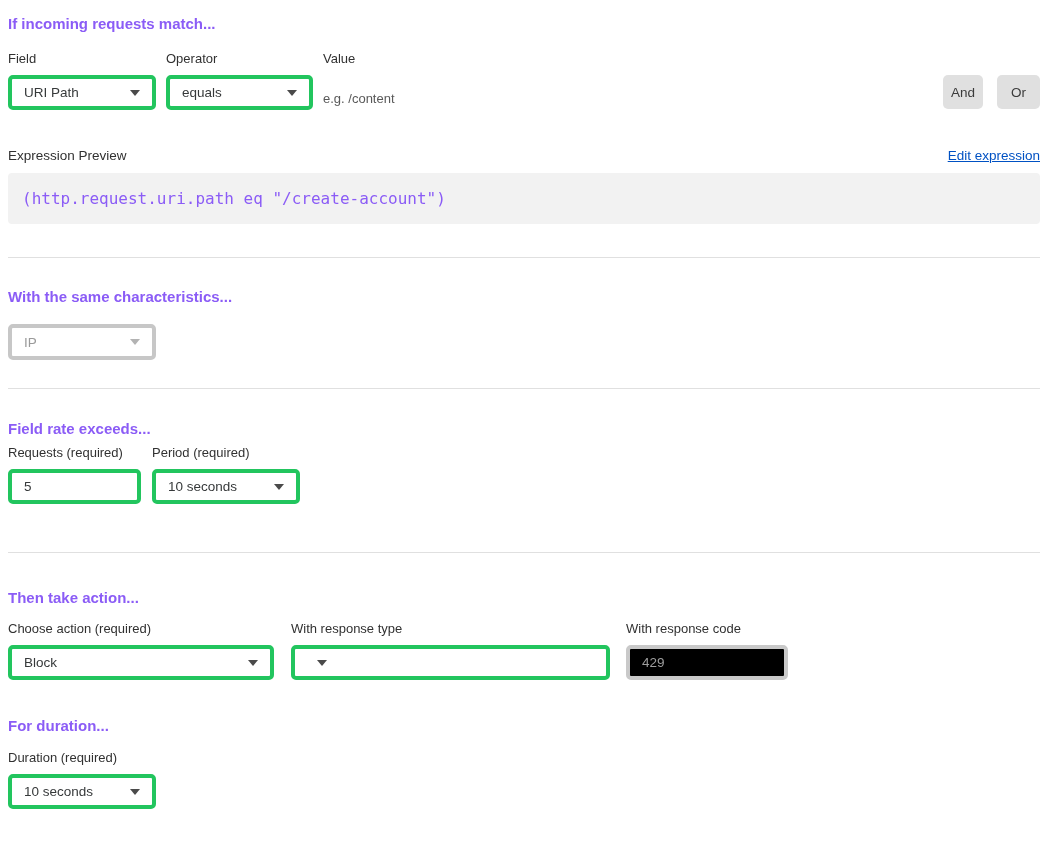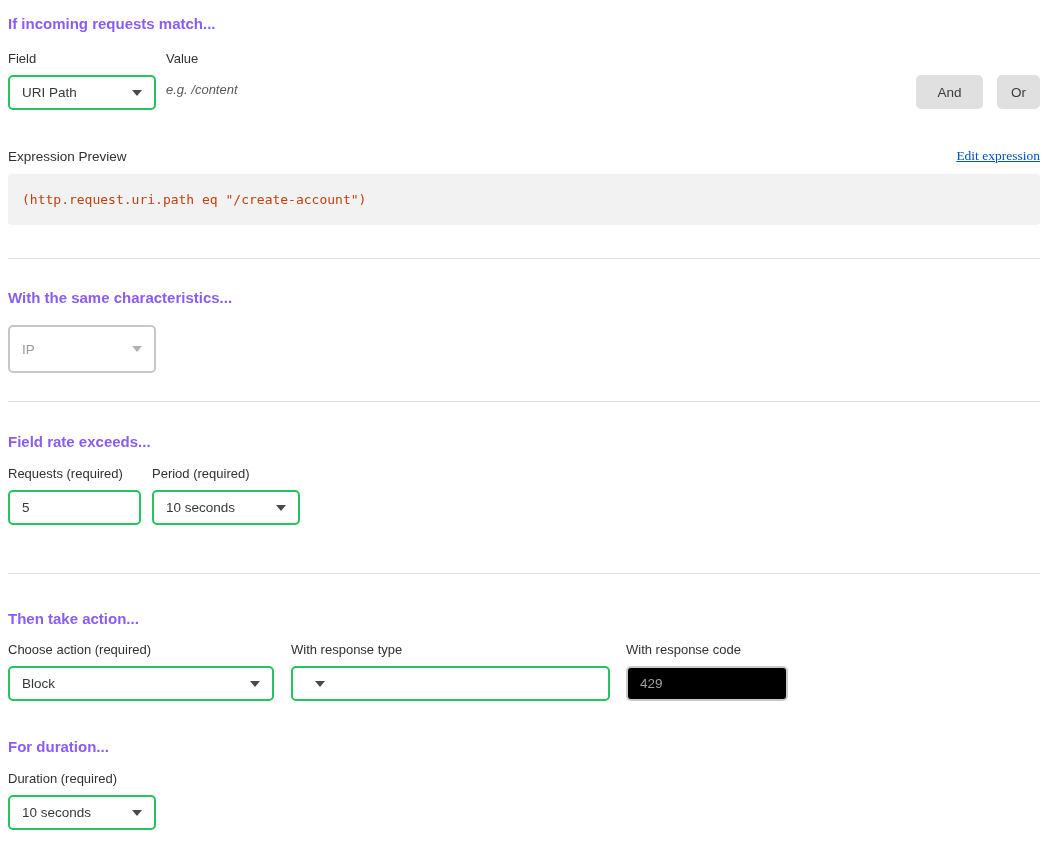--- a/index.html
+++ b/index.html
@@ -27,21 +27,21 @@
   .field-label {
     font-size: 13px;
     color: #313131;
     line-height: 15px;
     margin-bottom: 9px;
     white-space: nowrap;
   }
 
   .select, .text-input {
     height: 35px;
-    border: 2px solid #22c55e;
+    border: 4px solid #22c55e;
     border-radius: 5px;
     background: #ffffff;
     font-size: 13.5px;
     color: #36393a;
     font-family: "Liberation Sans", "DejaVu Sans", sans-serif;
   }
   .select {
     display: flex;
     align-items: center;
     justify-content: space-between;
@@ -59,91 +59,89 @@
     flex: 0 0 auto;
   }
 
   
   .w-field { width: 148px; margin-right: 10px; }
   .w-operator { width: 147px; margin-right: 10px; }
   .w-value { flex: 1 1 auto; }
   .hint {
     font-size: 13px;
     color: #595959;
-    margin-top: 7px;
+    margin-top: 16px;
     line-height: 15px;
-    font-style: italic;
   }
 
   .logic-btn {
     height: 34px;
     margin-top: 24px;
     border: none;
     border-radius: 5px;
     background: #e0e0e0;
     color: #3b3b3b;
     font-size: 13.5px;
     font-family: "Liberation Sans", "DejaVu Sans", sans-serif;
     cursor: pointer;
   }
-  .and-btn { width: 67px; margin-left: 10px; }
+  .and-btn { width: 40px; margin-left: 10px; }
   .or-btn  { width: 43px; margin-left: 14px; }
 
   .expr-header {
     display: flex;
     justify-content: space-between;
     align-items: flex-end;
     margin-top: 38px;
   }
   .expr-label { font-size: 13.5px; color: #313131; }
   .edit-link {
     font-size: 13.5px;
     color: #0051c3;
     text-decoration: underline;
     cursor: pointer;
-    font-family: Liberation Serif, serif;
   }
   .expr-box {
     margin-top: 10px;
     height: 51px;
     background: #f2f2f2;
     border-radius: 4px;
     display: flex;
     align-items: center;
     padding: 0 14px;
   }
   .expr-code {
     font-family: "DejaVu Sans Mono", "Liberation Mono", monospace;
-    font-size: 13px;
-    color: #c2410c;
+    font-size: 16px;
+    color: #8b5cf6;
     white-space: pre;
   }
 
   .divider {
     border: none;
     border-top: 1px solid #e0e0e0;
     margin: 0;
   }
   .hr1 { margin-top: 33px; }
   .hr2 { margin-top: 28px; }
   .hr3 { margin-top: 48px; }
 
   .title-characteristics { margin-top: 30px; }
   .select-disabled {
     border-color: #c7c7c7;
     color: #9a9a9a;
     cursor: default;
-    height: 48px;
+    height: 36px;
     gap: 8px;
   }
   .select-disabled .caret { border-top-color: #b3b3b3; }
   .char-select { width: 148px; margin-top: 19px; }
 
   .title-rate { margin-top: 31px; }
-  .rate-row { margin-top: 16px; }
+  .rate-row { margin-top: 8px; }
   .w-requests { width: 133px; margin-right: 11px; }
   .w-period { width: 148px; }
 
   .title-action { margin-top: 36px; }
   .action-row { margin-top: 15px; }
   .w-choose-action { width: 266px; margin-right: 17px; }
   .w-response-type { width: 319px; margin-right: 16px; }
   .w-response-code { width: 162px; }
   .input-disabled {
     background: #000000;
@@ -164,20 +162,27 @@
 
   <div class="row controls-row">
     <div class="field-group w-field">
       <div class="field-label">Field</div>
       <div class="select">
         <span>URI Path</span>
         <span class="caret"></span>
       </div>
     </div>
 
+    <div class="field-group w-operator">
+      <div class="field-label">Operator</div>
+      <div class="select">
+        <span>equals</span>
+        <span class="caret"></span>
+      </div>
+    </div>
 
     <div class="field-group w-value">
       <div class="field-label">Value</div>
       <div class="hint">e.g. /content</div>
     </div>
 
     <button class="logic-btn and-btn">And</button>
     <button class="logic-btn or-btn">Or</button>
   </div>
 

